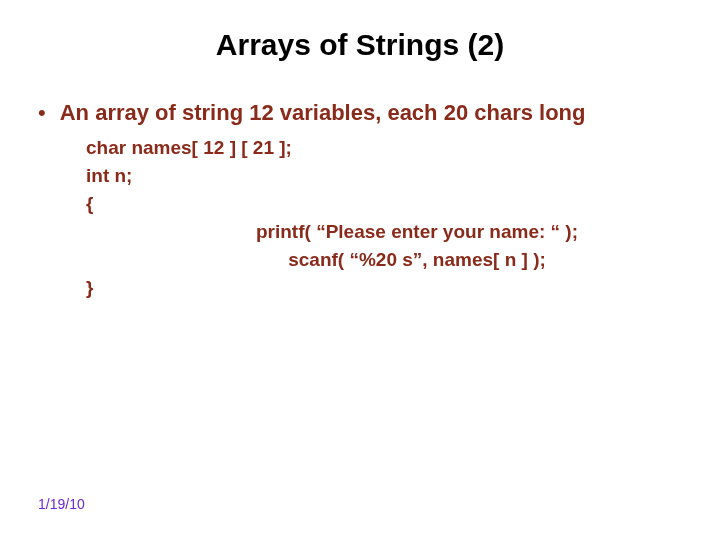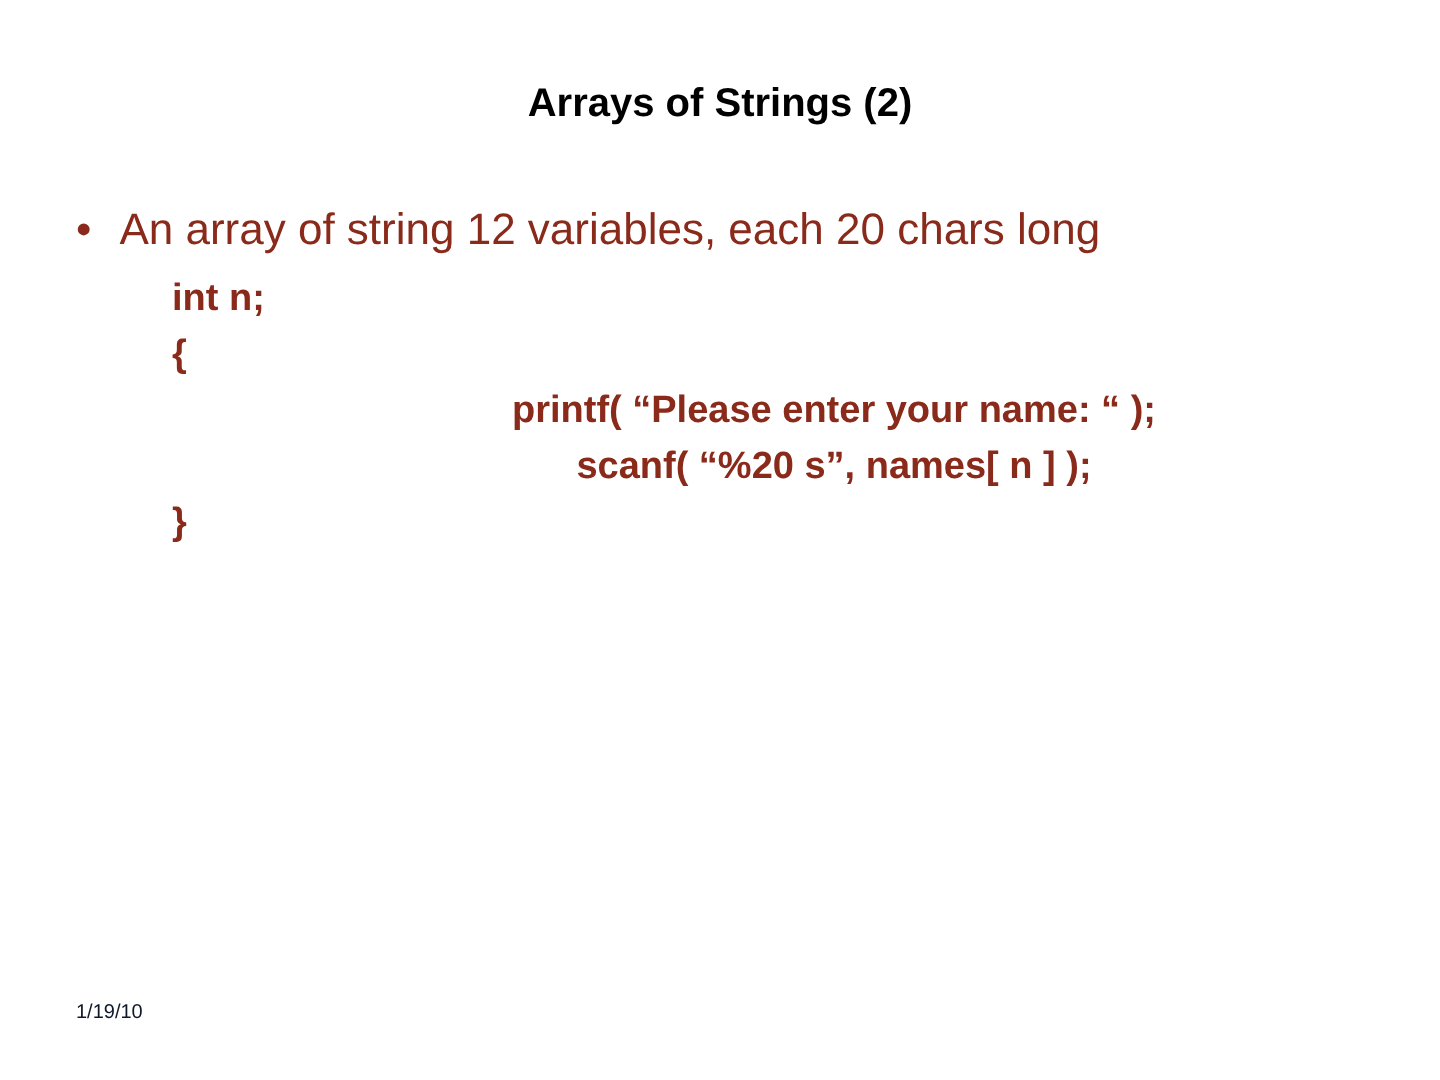--- a/index.html
+++ b/index.html
@@ -6,77 +6,78 @@
   body {
     width: 720px;
     height: 540px;
     background: #ffffff;
     font-family: Arial, Helvetica, sans-serif;
     position: relative;
     overflow: hidden;
   }
   .title {
     text-align: center;
-    font-size: 20px;
+    font-size: 30px;
     font-weight: bold;
     color: #000;
-    padding-top: 41px;
+    padding-top: 28px;
     padding-bottom: 38px;
   }
   .bullet-row {
     display: flex;
     align-items: flex-start;
     padding-left: 38px;
   }
   .bullet-dot {
     color: #8a2a1a;
     font-size: 22px;
     line-height: 22px;
     margin-right: 14px;
     margin-top: 2px;
   }
   .bullet-text {
     color: #8a2a1a;
     font-size: 22px;
-    font-weight: normal;
+    font-weight: bold;
     line-height: 26px;
   }
   .code-block {
     padding-left: 86px;
     padding-top: 8px;
   }
   .code-line {
     color: #8a2a1a;
     font-size: 19px;
     font-weight: bold;
     line-height: 28px;
   }
   .code-indent {
     padding-left: 28px;
     text-align: center;
   }
   .footer-date {
     position: absolute;
     left: 38px;
     bottom: 28px;
-    font-size: 10px;
-    color: #0f172a;
+    font-size: 14px;
+    color: #6d28d9;
   }
 </style>
 </head>
 <body>
 
 <div class="title">Arrays of Strings (2)</div>
 
 <div class="bullet-row">
   <span class="bullet-dot">•</span>
   <span class="bullet-text">An array of string 12 variables, each 20 chars long</span>
 </div>
 
 <div class="code-block">
+  <div class="code-line">char names[ 12 ] [ 21 ];</div>
   <div class="code-line">int n;</div>
   <div class="code-line">{</div>
   <div class="code-line code-indent">printf( “Please enter your name: “ );</div>
   <div class="code-line code-indent">scanf( “%20 s”, names[ n ] );</div>
   <div class="code-line">}</div>
 </div>
 
 <div class="footer-date">1/19/10</div>
 
 </body></html>

